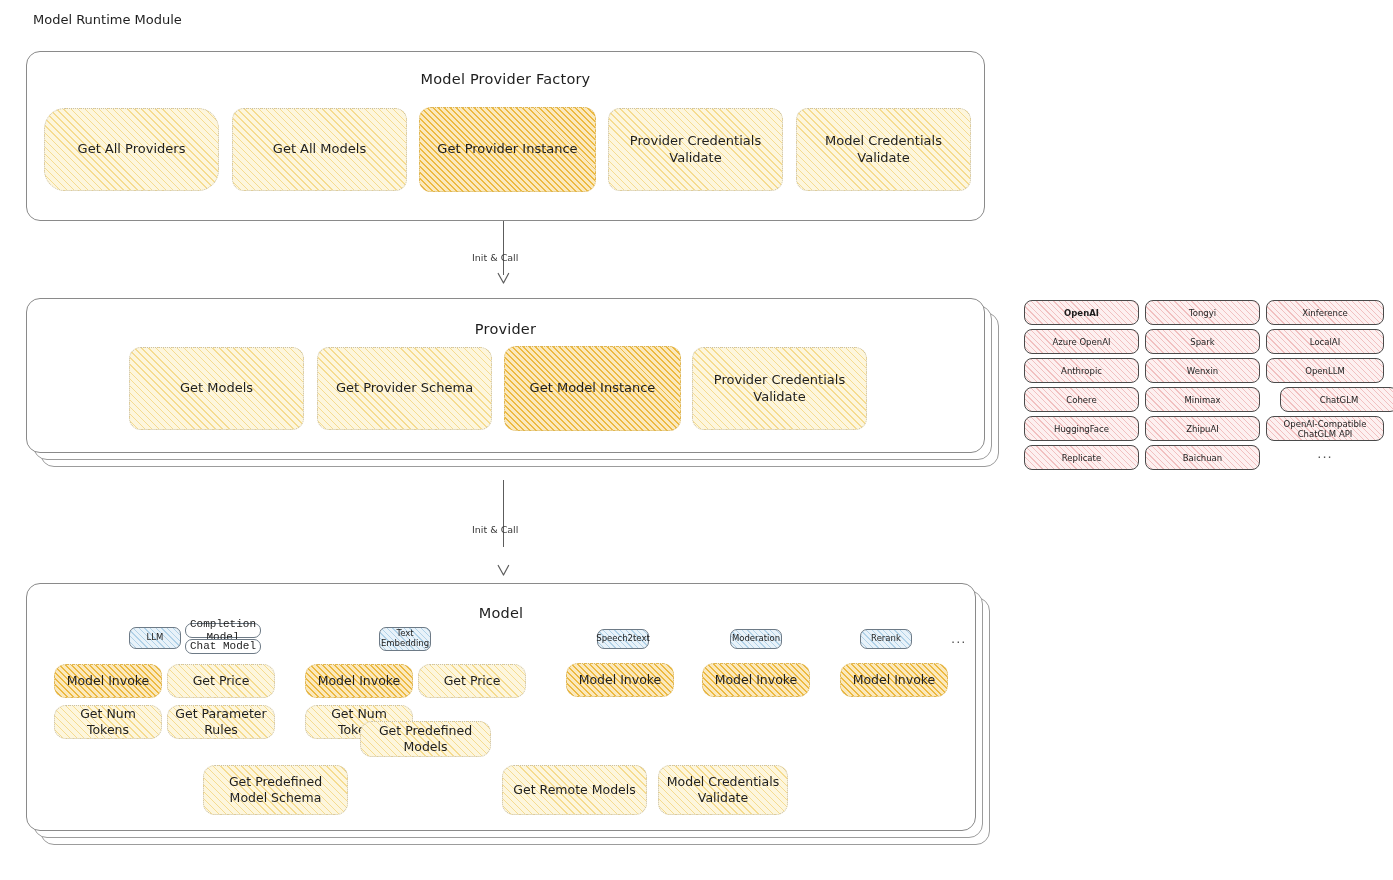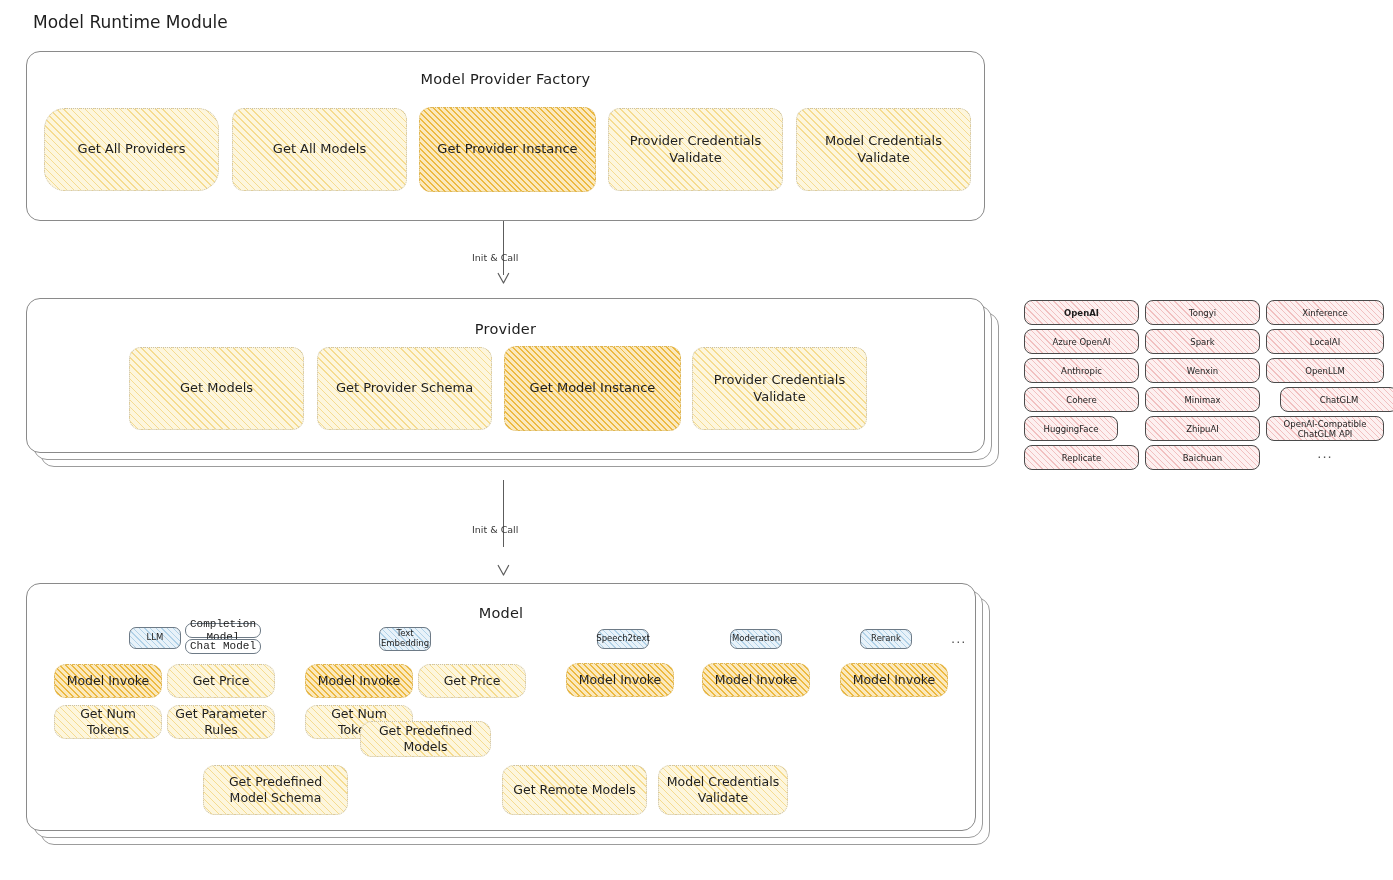--- a/index.html
+++ b/index.html
@@ -70,21 +70,21 @@
     border:1.1px solid #4a4a4a;border-radius:8px;
     display:flex;align-items:center;justify-content:center;text-align:center;
     font-size:8.5px;color:#1e1e1e;
     background-color:#fdf0f0;
     background-image:repeating-linear-gradient(45deg,
         rgba(224,120,120,.40) 0px, rgba(224,120,120,.40) .8px,
         rgba(255,255,255,0) .8px, rgba(255,255,255,0) 4px);
     padding:0 3px;
   }
 
-  .page-title{font-size:17px;color:#1e1e1e;text-align:center;}
+  .page-title{font-size:13px;color:#1e1e1e;text-align:center;}
   .arrow-label{font-size:9.5px;color:#3a3a3a;white-space:nowrap;}
   .ellipsis{font-size:13px;color:#555;letter-spacing:1px;}
   .vline{position:absolute;width:1.2px;background:#5c5c5c;}
 </style>
 </head>
 <body>
 
 <div class="canvas">
 
   <div class="abs page-title" style="left:33px;top:12px;">Model Runtime Module</div>
@@ -139,21 +139,21 @@
       </div>
     <div class="abs chip-pink" style="left:0px;top:29px;width:115px;height:25px;">
         <span>Azure OpenAI</span>
       </div>
     <div class="abs chip-pink" style="left:0px;top:58px;width:115px;height:25px;">
         <span>Anthropic</span>
       </div>
     <div class="abs chip-pink" style="left:0px;top:87px;width:115px;height:25px;">
         <span>Cohere</span>
       </div>
-    <div class="abs chip-pink" style="left:0px;top:116px;width:94px;height:25px;">
+    <div class="abs chip-pink" style="left:0px;top:116px;width:115px;height:25px;">
         <span>HuggingFace</span>
       </div>
     <div class="abs chip-pink" style="left:0px;top:145px;width:115px;height:25px;">
         <span>Replicate</span>
       </div>
 
     <div class="abs chip-pink" style="left:121px;top:0px;width:115px;height:25px;">
         <span>Tongyi</span>
       </div>
     <div class="abs chip-pink" style="left:121px;top:29px;width:115px;height:25px;">

